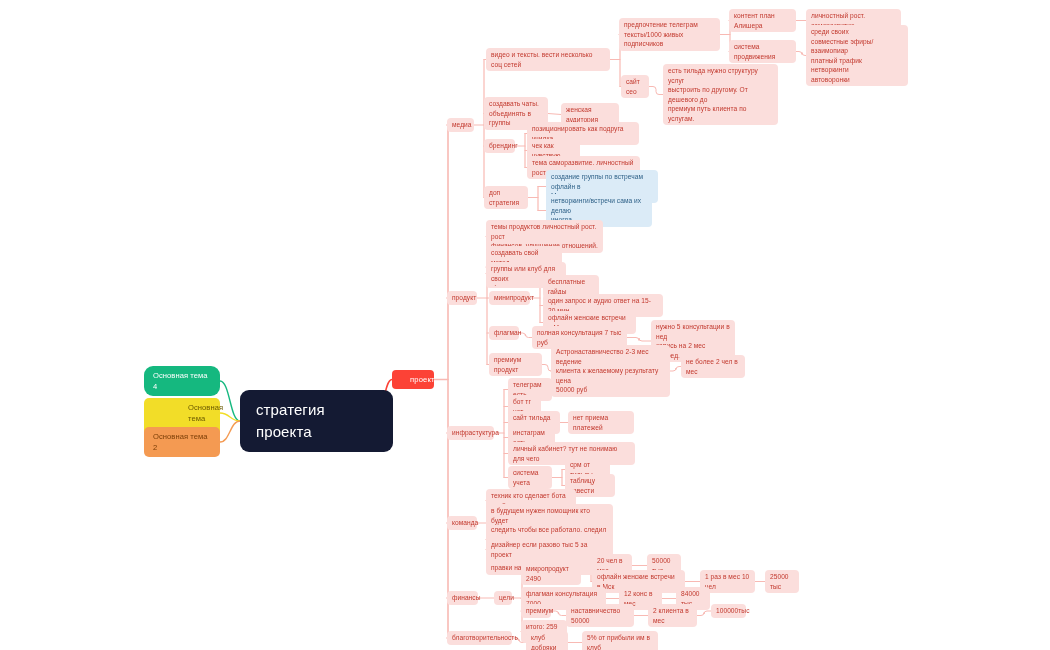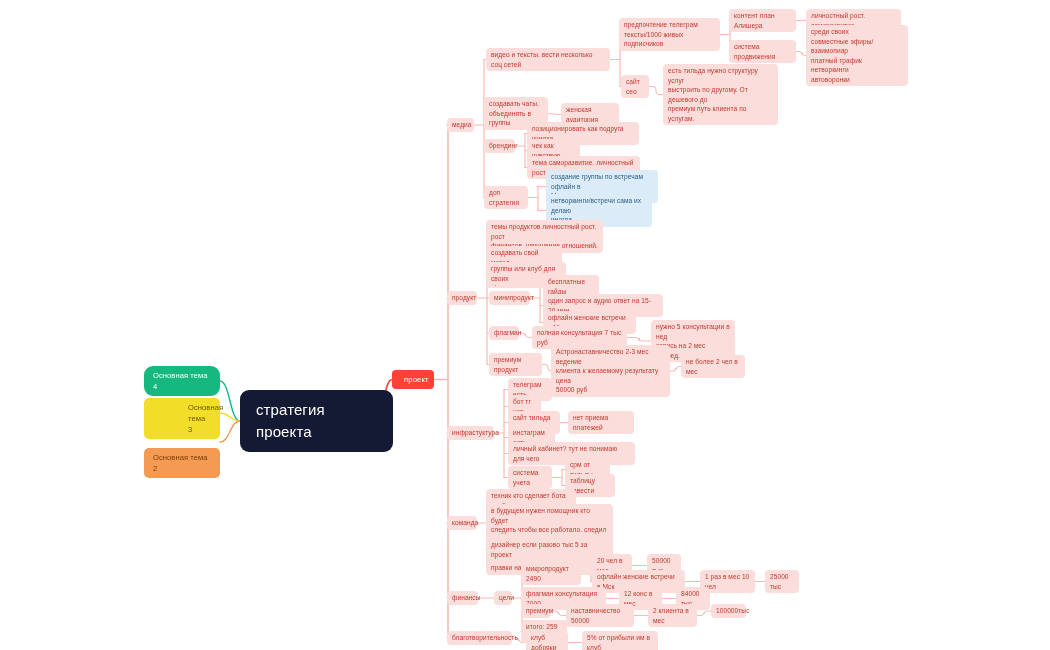--- a/index.html
+++ b/index.html
@@ -24,21 +24,21 @@
   }
   .node.pink{background:#fbdedc;color:#c2392e;}
   .node.blue{background:#dbebf7;color:#2c5f86;}
   .node.root{
     background:#141a33;color:#ffffff;
     font-size:15px;font-weight:400;border-radius:9px;
     padding:9px 16px;letter-spacing:.1px;
   }
   .node.proekt{
     background:#fc4236;color:#ffffff;font-size:7.6px;
-    border-radius:4px;padding:4px 12px;letter-spacing:.15px;
+    border-radius:4px;padding:4px 18px;letter-spacing:.15px;
   }
   .node.green{background:#15b87f;color:#ffffff;font-size:7.6px;border-radius:9px;padding:4px 9px;}
   .node.yellow{background:#f2dd28;color:#6b5a00;font-size:7.6px;border-radius:5px;padding:4px 9px;}
   .node.orange{background:#f49a52;color:#7a3d06;font-size:7.6px;border-radius:5px;padding:4px 9px;}
 </style>
 </head>
 <body>
 
 <div id="canvas">
   <svg class="links" id="links-layer">
@@ -135,21 +135,21 @@
       <path d="M551,611 L555.5,611 Q558.5,611 558.5,614 L558.5,612.5 Q558.5,615.5 561.5,615.5 L566,615.5" stroke="#f8b9b3" stroke-width="1" fill="none" stroke-linecap="round"></path>
       <path d="M634,615.5 L648,615.5" stroke="#f8b9b3" stroke-width="1" fill="none" stroke-linecap="round"></path>
       <path d="M697,615.5 L701,615.5 Q704,615.5 704,612.5 L704,614 Q704,611 707,611 L711,611" stroke="#f8b9b3" stroke-width="1" fill="none" stroke-linecap="round"></path>
       <path d="M512,638 L516,638 Q519,638 519,641 L519,639.5 Q519,642.5 522,642.5 L526,642.5" stroke="#f8b9b3" stroke-width="1" fill="none" stroke-linecap="round"></path>
       <path d="M568,642.5 L582,642.5" stroke="#f8b9b3" stroke-width="1" fill="none" stroke-linecap="round"></path>
     </svg>
   <div id="nodes-layer">
       <div class="node root" style="left: 240px; top: 390px; width: 153px; min-height: 32px;">стратегия проекта</div>
       <div class="node green" style="left: 144px; top: 366px; width: 76px; min-height: 16px;">Основная тема 4</div>
       <div class="node yellow" style="left: 144px; top: 398px; width: 76px; min-height: 16px; padding-left: 44px;">Основная тема 3</div>
-      <div class="node orange" style="left: 144px; top: 448px; width: 76px; min-height: 16px;">Основная тема 2</div>
+      <div class="node orange" style="left: 144px; top: 427px; width: 76px; min-height: 16px;">Основная тема 2</div>
       <div class="node proekt" style="left: 392px; top: 370px; width: 42px; min-height: 16px;">проект</div>
       <div class="node pink" style="left: 447px; top: 118px; width: 27px; min-height: 12px;">медиа</div>
       <div class="node pink" style="left: 486px; top: 48px; width: 124px; min-height: 12px;">видео и тексты. вести несколько соц сетей</div>
       <div class="node pink" style="left: 619px; top: 18px; width: 101px; min-height: 23px;">предпочтение телеграм
 тексты/1000 живых подписчиков</div>
       <div class="node pink" style="left: 729px; top: 9px; width: 67px; min-height: 12px;">контент план Алишера</div>
       <div class="node pink" style="left: 806px; top: 9px; width: 95px; min-height: 12px;">личностный рост. саморазвитие</div>
       <div class="node pink" style="left: 729px; top: 40px; width: 67px; min-height: 12px;">система продвижения</div>
       <div class="node pink" style="left: 806px; top: 25px; width: 102px; min-height: 42px;">среди своих
 совместные эфиры/взаимопиар

